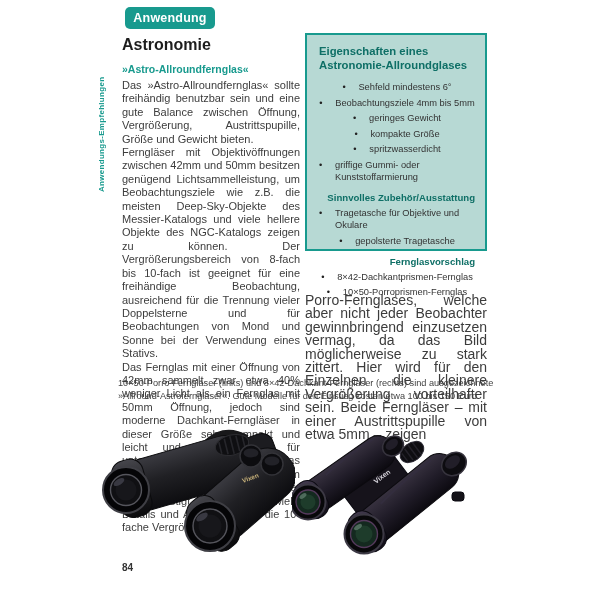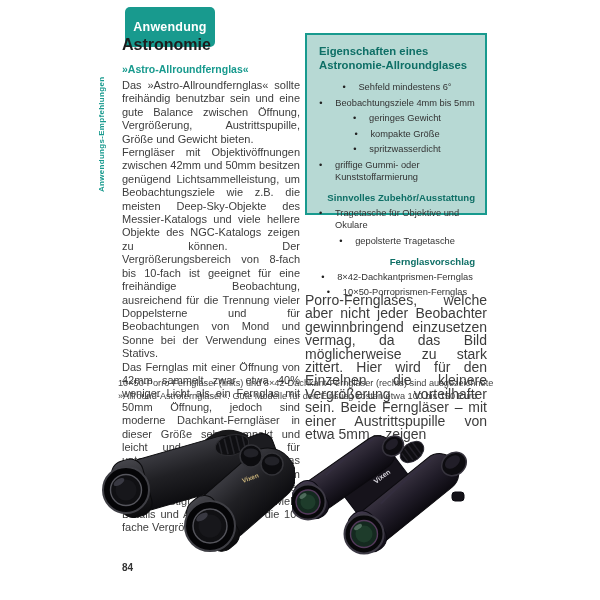--- a/index.html
+++ b/index.html
@@ -4,21 +4,21 @@
 <style>
   * { margin:0; padding:0; box-sizing:border-box; }
   html,body { background:#fff; }
   body { font-family:"Liberation Sans", sans-serif; }
   #page {
     position:relative; width:600px; height:600px; background:#ffffff;
     overflow:hidden; color:#3c3c3c;
   }
   
   .tab {
-    position:absolute; left:125px; top:7px; width:90px; height:40px;
+    position:absolute; left:125px; top:7px; width:90px; height:22px;
     background:#189a8e; border-radius:5px; color:#fff;
     font-weight:bold; font-size:12.5px; display:flex; align-items:center; justify-content:center;
     letter-spacing:0.2px;
   }
   
   .sidebar-label {
     position:absolute; left:97px; top:42px; height:150px; width:14px;
     writing-mode:vertical-rl; transform:rotate(180deg);
     color:#189a8e; font-size:8px; font-weight:bold; letter-spacing:0.3px;
     text-align:left; white-space:nowrap;
@@ -33,21 +33,21 @@
     position:absolute; left:122px; top:79px; width:178px;
     font-size:11px; line-height:13.4px; text-align:justify; color:#3c3c3c;
   }
   .col-left p { margin:0; }
   .col-right-cont {
     position:absolute; left:305px; top:294px; width:182px;
     font-size:14px; line-height:13.4px; text-align:justify; color:#3c3c3c;
   }
   
   .infobox {
-    position:absolute; left:305px; top:33px; width:182px; height:182px;
+    position:absolute; left:305px; top:33px; width:182px; height:218px;
     background:#b7d9d4; border:2px solid #189a8e; padding:10px 10px 8px 12px;
   }
   .infobox-title {
     color:#0e6f66; font-weight:bold; font-size:11.3px; line-height:13.5px; margin-bottom:9px;
   }
   .bullet-row { display:flex; font-size:9.3px; line-height:12px; margin-bottom:3.6px; color:#333;justify-content:center; }
   .bullet-row .marker { width:16px; flex:0 0 16px; color:#222; }
   .bullet-row .marker::before { content:"•"; }
   .box-subhead { color:#0e6f66; font-weight:bold; font-size:9.6px; margin:9px 0 4px 0;text-align:right; }
   

